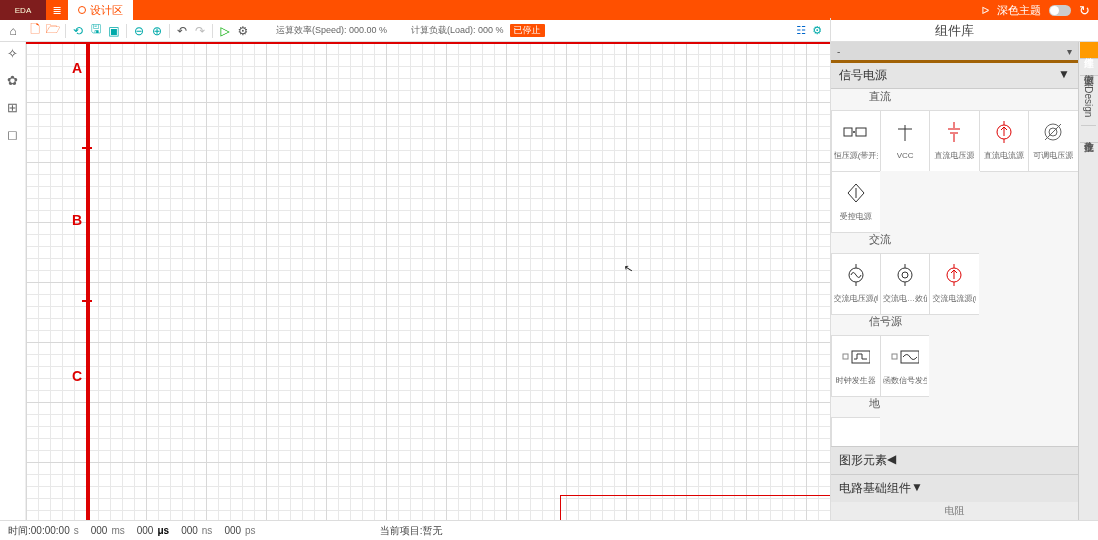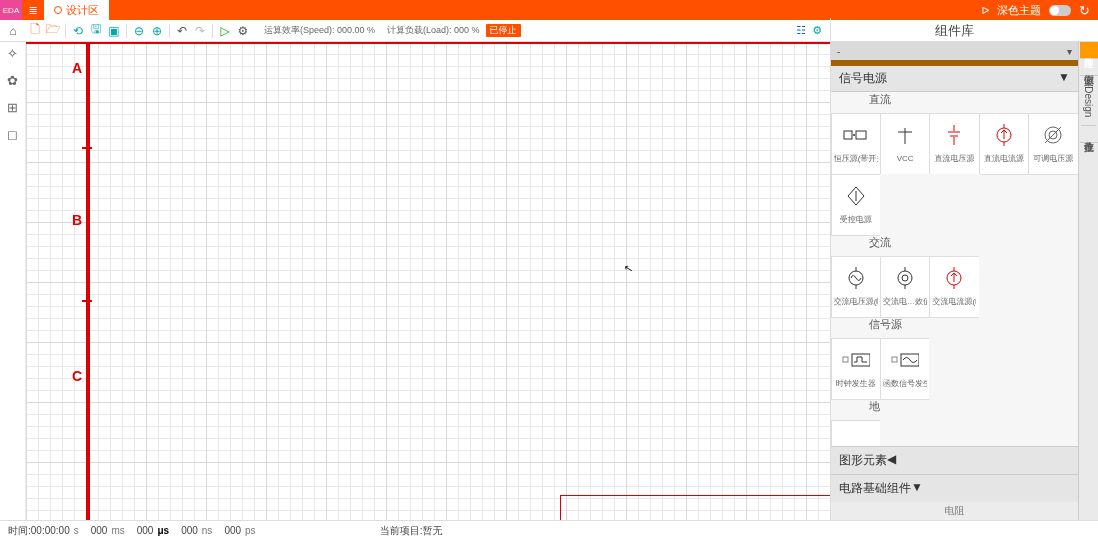--- a/index.html
+++ b/index.html
@@ -1,35 +1,35 @@
 <!DOCTYPE html>
 <html><head>
 <meta charset="utf-8">
 <style>
 * { box-sizing: border-box; margin: 0; padding: 0; font-family: "Microsoft YaHei", Arial, sans-serif; }
 html, body { width: 1098px; height: 540px; overflow: hidden; background: #f0f0f0; }
 
 
 .topbar { display: flex; align-items: center; height: 20px; background: #ff5000; color: #fff; font-size: 11px; }
-.topbar .logo { width: 22px; height: 20px; background: #ec4899; display: flex; align-items: center; justify-content: center; font-size: 8px; color: #ffd; }
+.topbar .logo { width: 46px; height: 20px; background: #7f1d1d; display: flex; align-items: center; justify-content: center; font-size: 8px; color: #ffd; }
 .topbar .logo2 { width: 22px; height: 20px; background: #ff5000; display: flex; align-items: center; justify-content: center; color: #fff; }
 .topbar .tab-design { background: #fff; color: #ff5000; height: 20px; padding: 0 10px; display: flex; align-items: center; font-size: 11px; }
 .topbar .tab-design .circ { display:inline-block; width:8px; height:8px; border:1px solid #ff5000; border-radius:50%; margin-right:4px;}
 .topbar .spacer { flex: 1; }
 .topbar .right { display: flex; align-items: center; gap: 8px; padding-right: 8px; }
 .topbar .toggle { width: 22px; height: 11px; background: #ccc; border-radius: 6px; position: relative; }
 .topbar .toggle::after { content:""; position:absolute; left:1px; top:1px; width:9px; height:9px; background:#fff; border-radius:50%; }
 .topbar .g-icon { font-size:13px; color:#fff; }
 
 
 .toolbar2 { display: flex; align-items: center; height: 22px; background: #fff; border-bottom: 1px solid #ddd; font-size: 10px; color: #444; }
 .toolbar2 .icon { width: 18px; display:flex; align-items:center; justify-content:center; color:#555; font-size:12px; }
 .toolbar2 .icon.orange { color: #ff5000; }
 .toolbar2 .sep { width:1px; height:14px; background:#ddd; margin:0 3px; }
-.toolbar2 .stats { margin-left: 12px; color:#666; font-size:9px; }
+.toolbar2 .stats { margin-left: 24px; color:#666; font-size:9px; }
 .toolbar2 .badge-stop { background:#ff5000; color:#fff; font-size:9px; padding:0 4px; border-radius:1px; margin-left:6px; }
 .toolbar2 .flex { flex:1; }
 .toolbar2 .right-icons { display:flex; gap:6px; padding-right:8px; }
 .toolbar2 .right-icons .ic { color:#0066cc; font-size:11px; }
 .lib-title-top { color:#444; font-size:13px; font-weight:500; padding:4px 0; text-align:center; flex:0 0 248px; border-left:1px solid #ddd; }
 
 
 .main { display:flex; height: calc(540px - 42px - 20px); background:#fff; }
 .left-rail { width: 26px; border-right:1px solid #eee; display:flex; flex-direction:column; align-items:center; padding-top:4px; gap:12px; }
 .left-rail .ic { color:#666; font-size:13px; }
@@ -54,21 +54,21 @@
 .ruler-top-edge { position:absolute; top:0; left:0; right:0; height:2px; background:#d00; }
 .row-label { position:absolute; left:44px; width:14px; color:#d00; font-size:14px; font-weight:700; text-align:center; }
 .row-tick { position:absolute; left:56px; width:10px; height:2px; background:#d00; }
 .cursor { position:absolute; left:598px; top:220px; font-size:11px; color:#222; transform:rotate(-12deg); }
 
 .bottom-red-line-h { position:absolute; left:534px; right:0; height:1.2px; background:#d00; bottom:24px; }
 .bottom-red-line-v { position:absolute; left:534px; bottom:0; width:1.2px; height:24px; background:#d00; }
 
 .library { width: 248px; border-left:1px solid #ddd; display:flex; flex-direction:column; background:#ececec; overflow:hidden; }
 .lib-nav-top { height:18px; background:#dadada; display:flex; align-items:center; padding:0 6px; font-size:10px; color:#555; justify-content:space-between; }
-.lib-section-hdr { background:#e5e5e5; color:#333; font-size:12px; padding:4px 8px; display:flex; align-items:flex-start; justify-content:space-between; border-top:6px solid #a16207; border-bottom:1px solid #ccc; }
+.lib-section-hdr { background:#e5e5e5; color:#333; font-size:12px; padding:4px 8px; display:flex; align-items:flex-start; justify-content:space-between; border-top:3px solid #a16207; border-bottom:1px solid #ccc; }
 .lib-scroll { flex:1; overflow-y:auto; background:#f6f6f6; }
 .lib-subhdr { font-size:11px; color:#555; padding:0 0 6px 38px; background:#f6f6f6; }
 .grid { display:grid; grid-template-columns:repeat(5, 1fr); }
 .cell { border:1px solid #ddd; margin:-0.5px; height:62px; display:flex; flex-direction:column; align-items:center; justify-content:center; background:#fff; }
 .cell.empty { background:#f6f6f6; border-color:transparent; }
 .cell .ic-wrap { width:28px; height:24px; display:flex; align-items:center; justify-content:center; }
 .cell .lbl { font-size:8px; color:#666; margin-top:6px; white-space:nowrap; overflow:hidden; max-width:44px; }
 .cell.sel .ic-box { background:#ff9a00; border:1px solid #ff7a00; }
 .ic-box { width:20px; height:14px; border:1px solid #333; }
 .acc-row { background:#e5e5e5; color:#333; font-size:12px; padding:5px 8px; display:flex; border-top:1px solid #ccc; }

